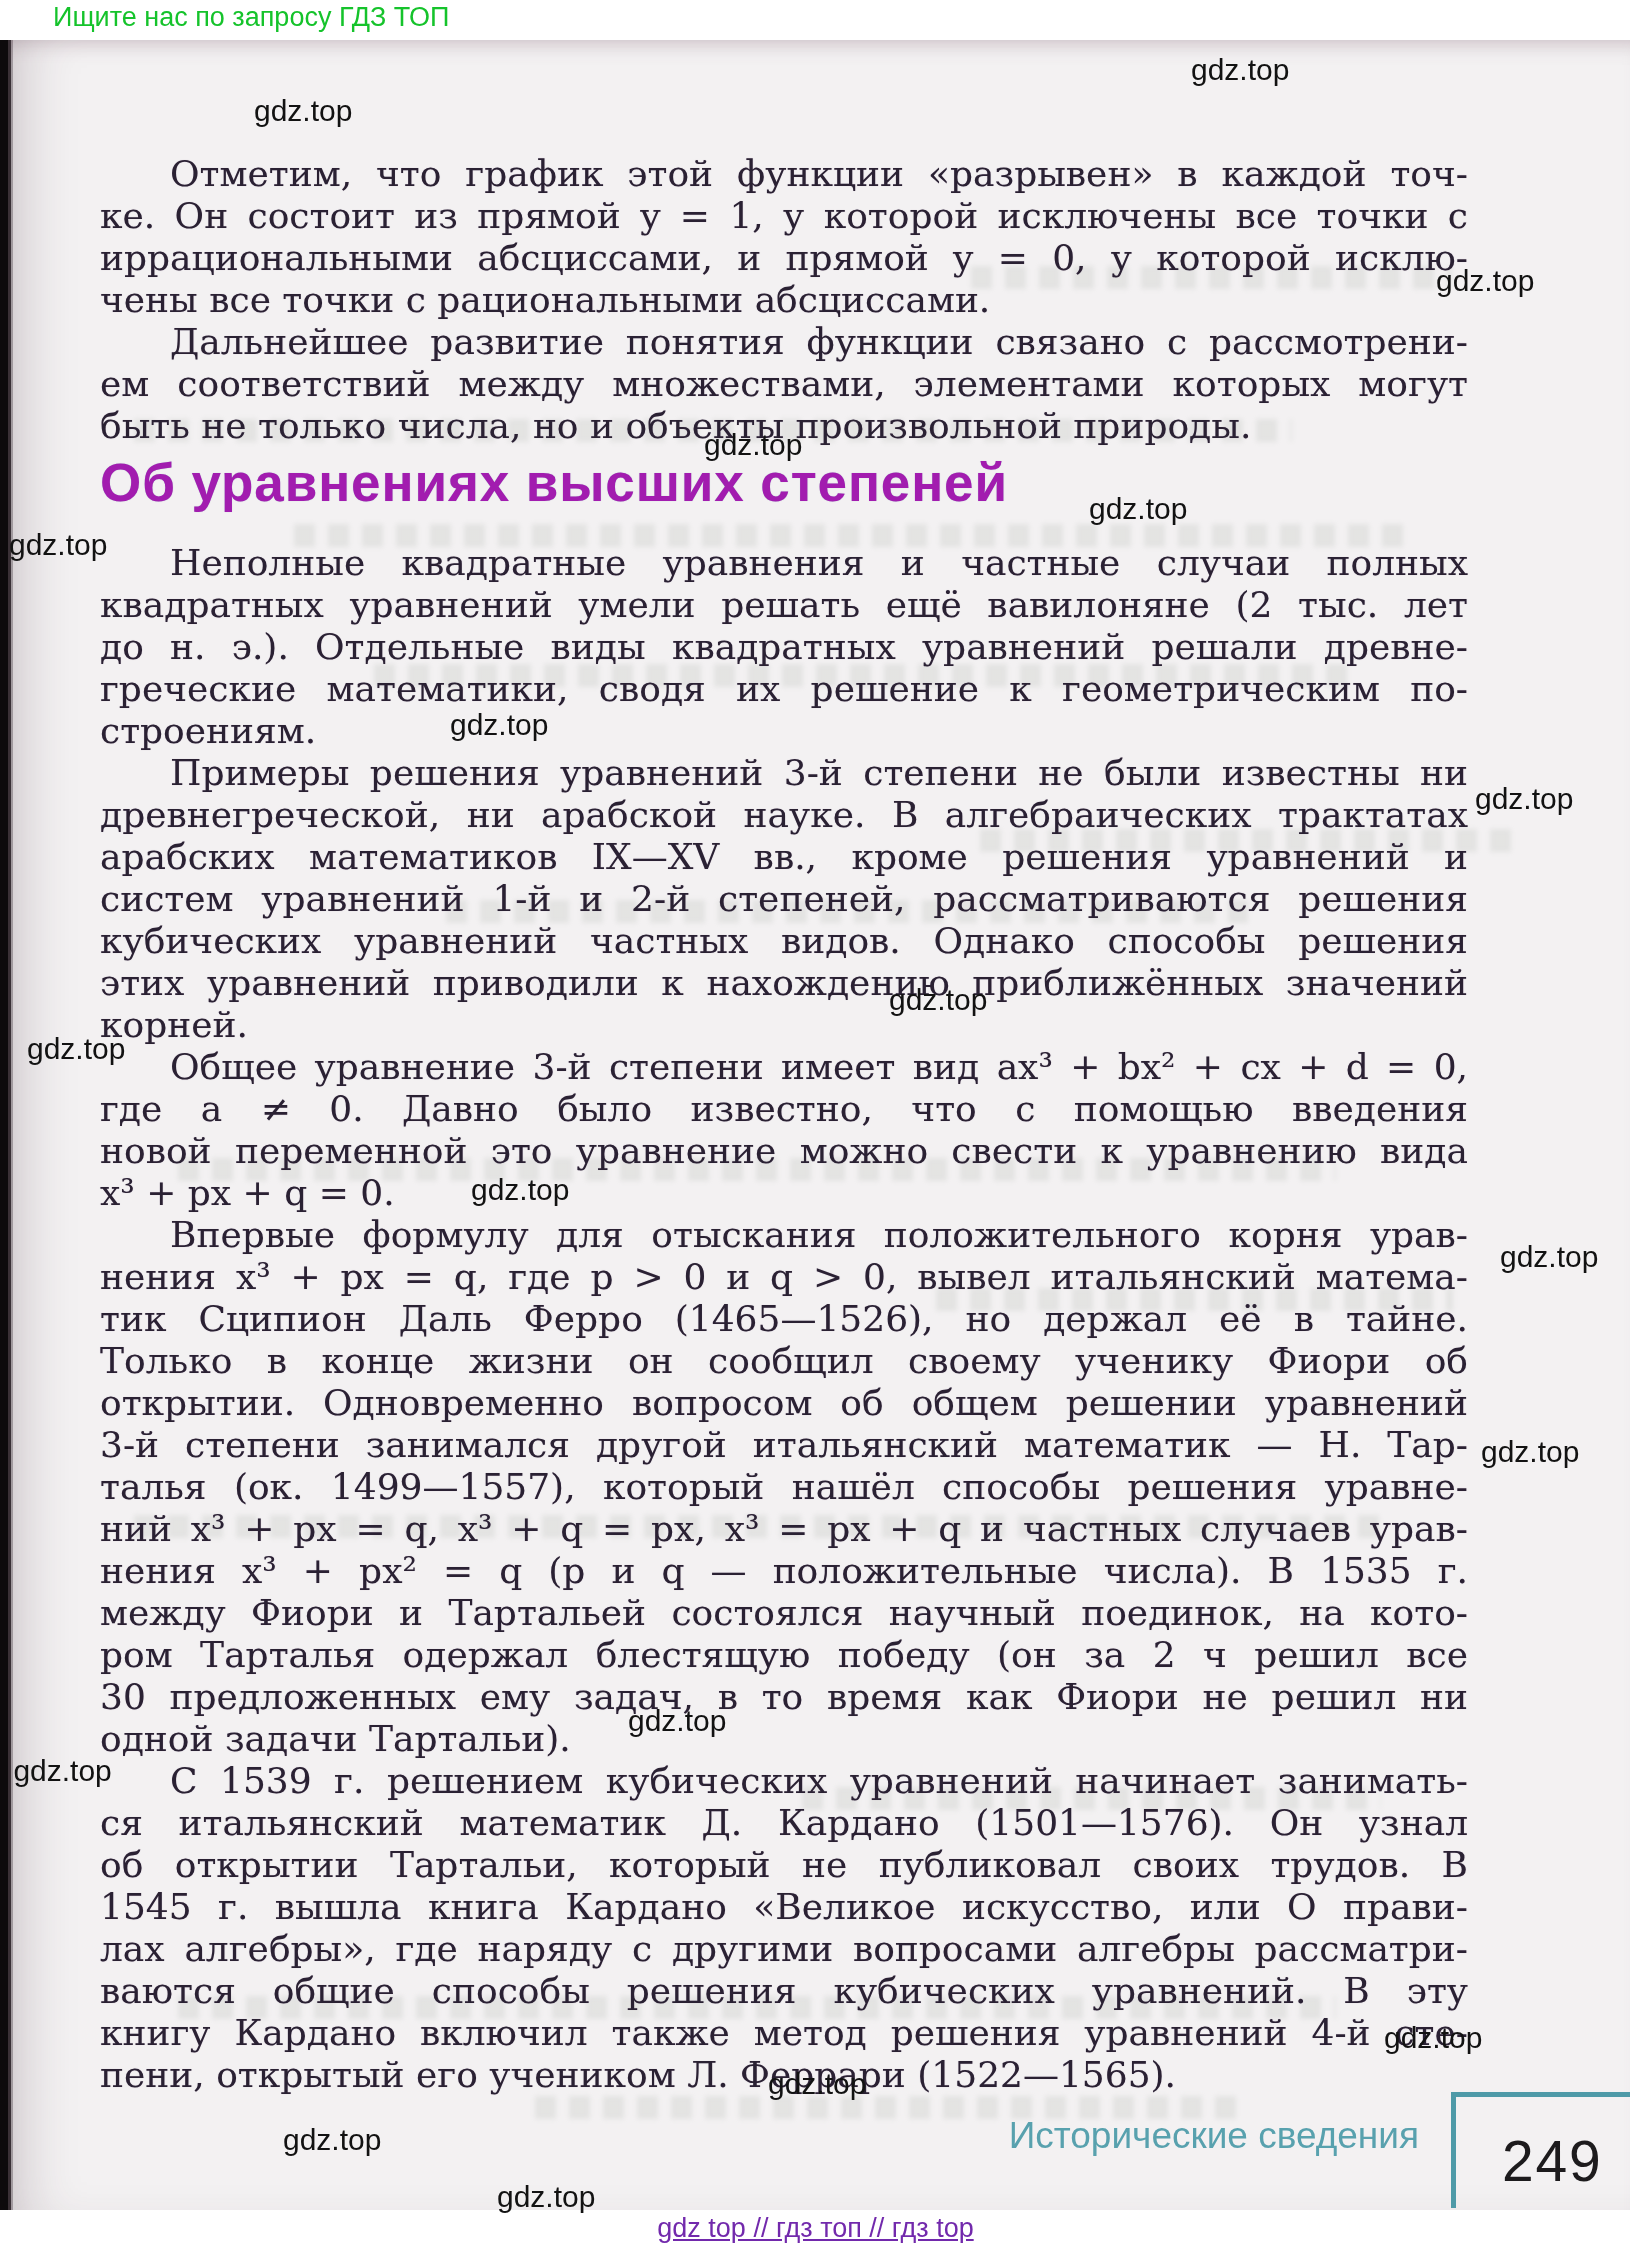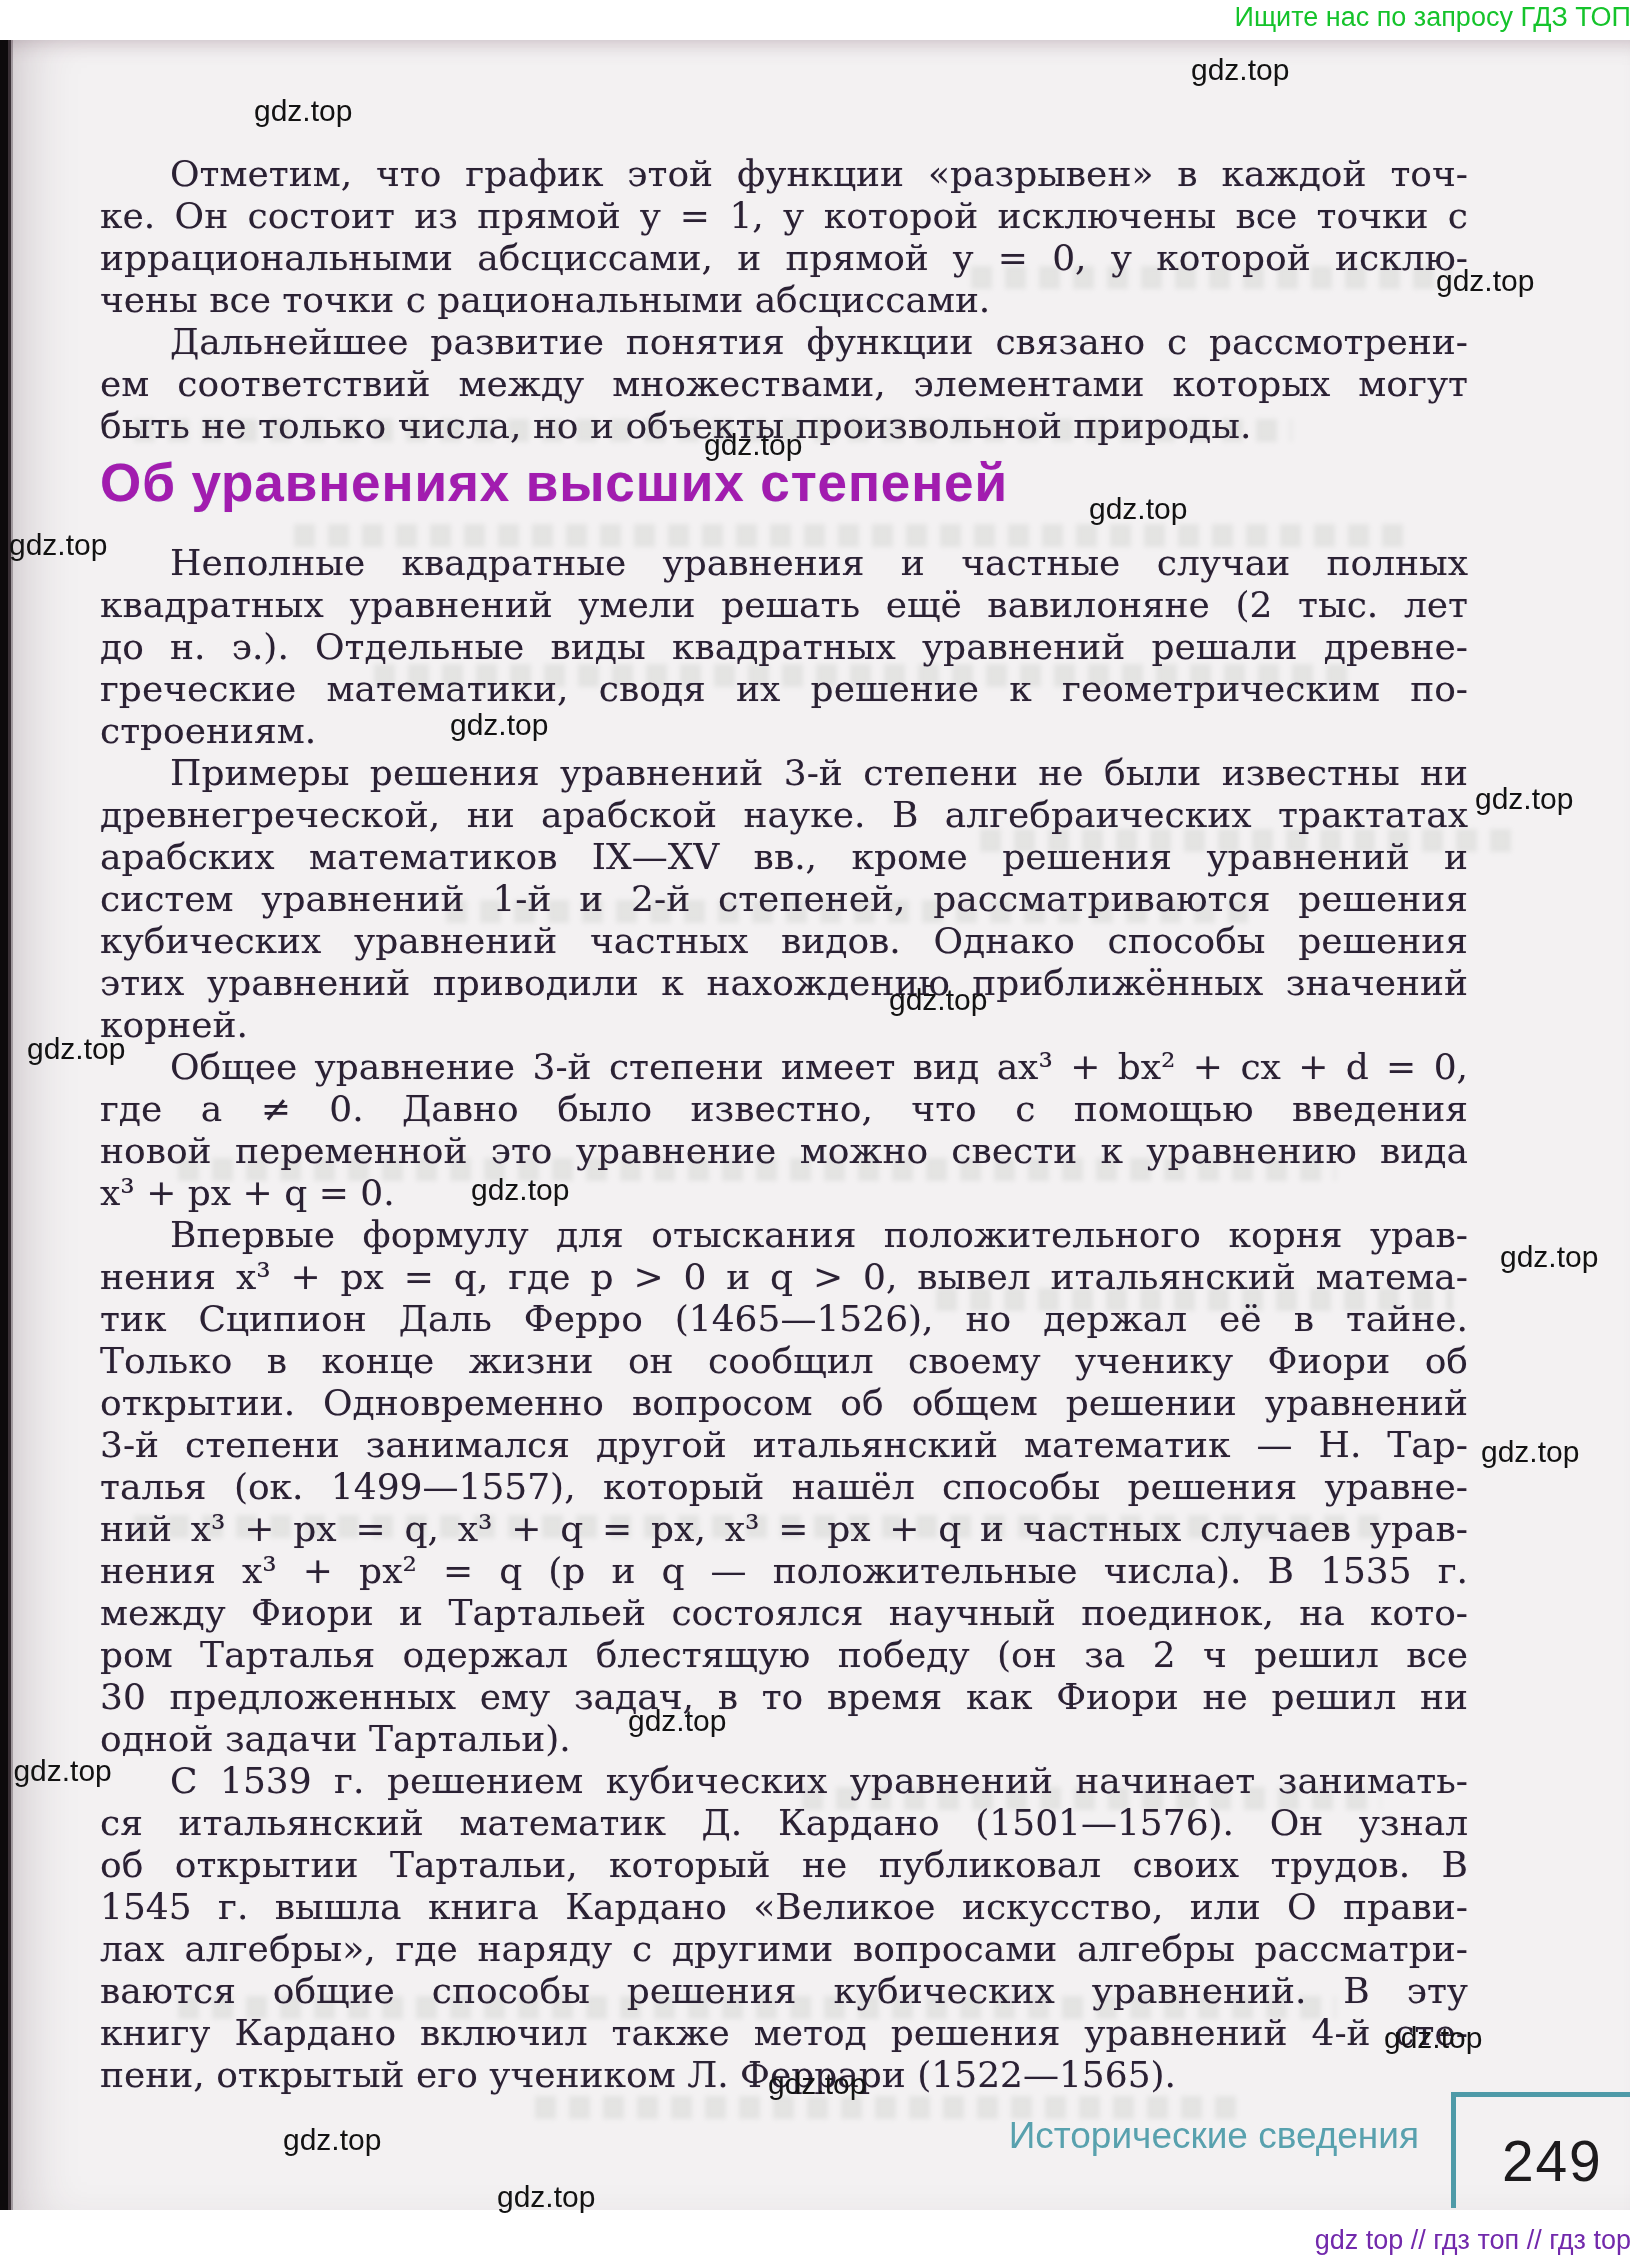--- a/index.html
+++ b/index.html
@@ -7,21 +7,21 @@
 
   #root { position: relative; width: 1631px; height: 2263px; background: #ffffff; }
 
   
   .top-bar {
     position: absolute; left: 0; top: 0; width: 1631px; height: 40px;
     background: #ffffff;
   }
   .promo-link {
     position: absolute; left: 0; right: 0; top: 1.8px; padding-left: 53px;
-    text-align: right;
+    text-align: left;
     font: 27px "Liberation Sans", sans-serif;
     color: #15c32b;
   }
 
   
   .scan {
     position: absolute; left: 0; top: 40px; width: 1631px; height: 2170px;
     background: #f3f1f2;
     box-shadow: inset 53px 0 62px -40px rgba(60,35,50,0.28),
                 inset 0 16px 18px -12.5px rgba(150,120,135,0.35);
@@ -71,24 +71,25 @@
     font: 500 57px "Liberation Sans", sans-serif;
     color: #1d1b1d; letter-spacing: 1.8px;
   }
 
   
   .bottom-bar {
     position: absolute; left: 0; top: 2210px; width: 1631px; height: 53px;
     background: #ffffff;
   }
   .bottom-links {
-    position: absolute; left: 0; right: 0; top: 15px;
-    text-align: right;
+    position: absolute; left: 0; right: 0; top: 3px;
+    text-align: center;
     font: 27px "Liberation Sans", sans-serif;
     color: #7229ac;
+    text-decoration: underline;
   }
 
   
   .wm {
     position: absolute;
     font: 30px "Liberation Sans", sans-serif;
     color: #121212;
     white-space: nowrap;
   }
 

